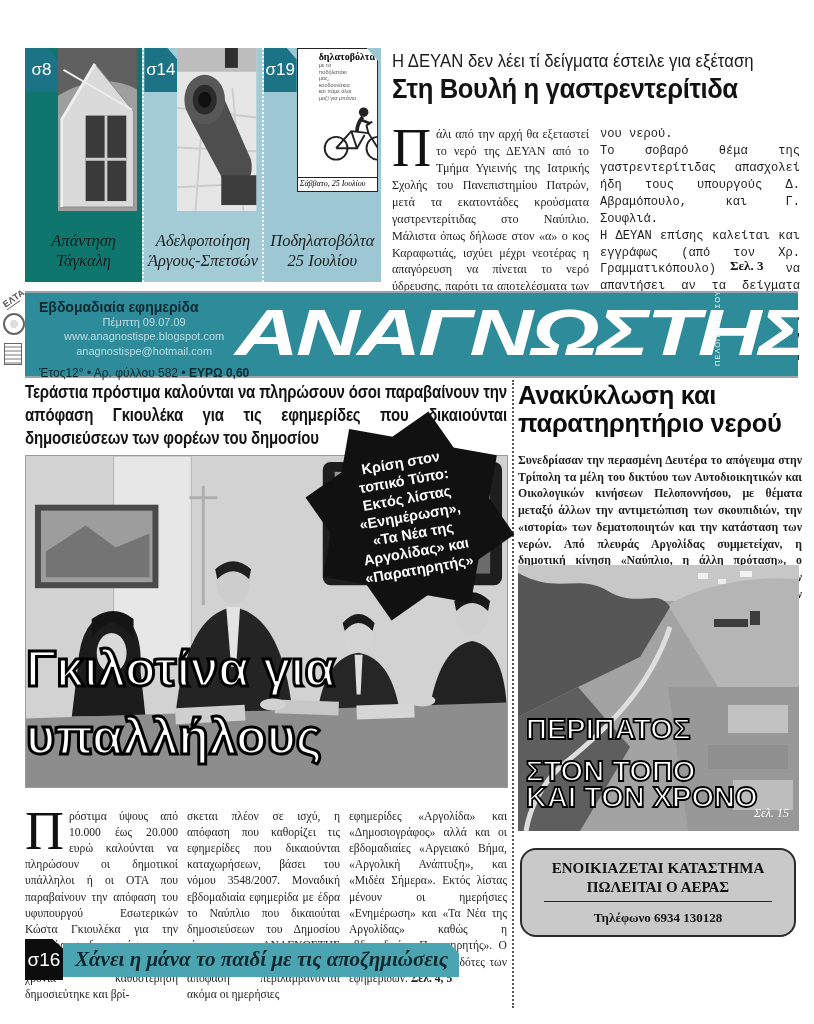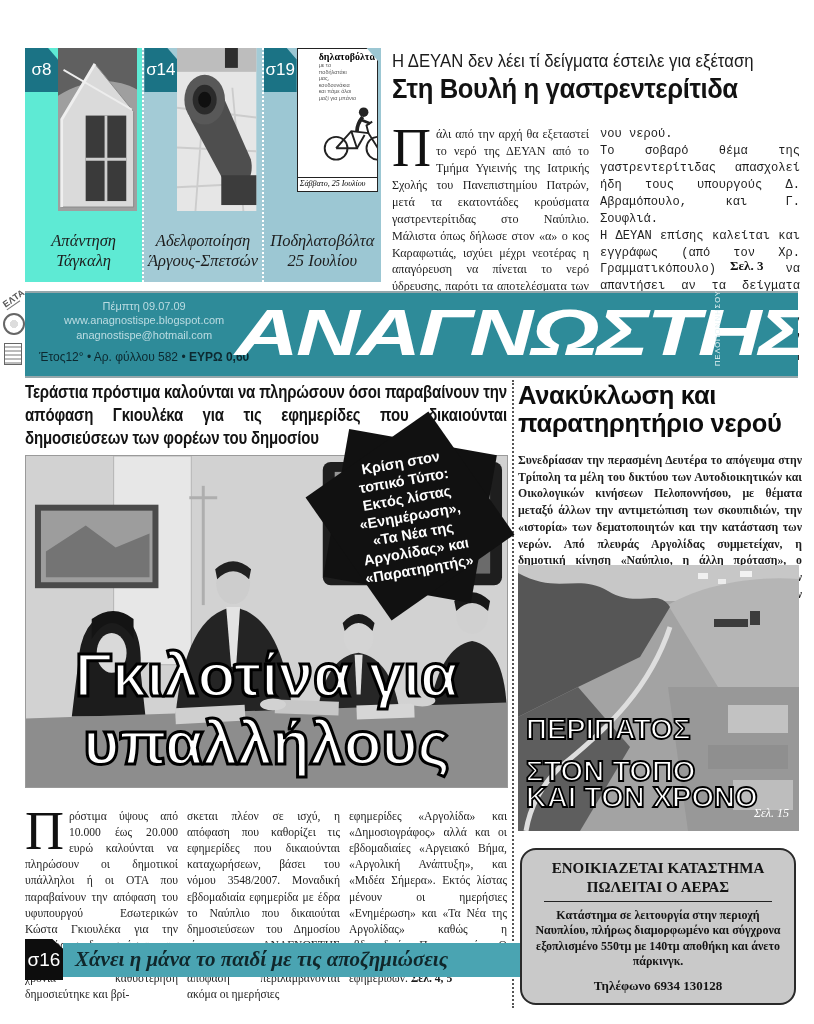--- a/index.html
+++ b/index.html
@@ -3,21 +3,21 @@
 <meta charset="utf-8">
 <style>
   html,body{margin:0;padding:0;background:#e9e9e9;}
   #page{position:relative;width:814px;height:1024px;background:#ffffff;overflow:hidden;
         font-family:"Liberation Sans",sans-serif;}
   .abs{position:absolute;}
 
   
   #teasers{left:25px;top:48px;width:356px;height:234px;display:flex;}
   .teaser{position:relative;width:118.6px;height:234px;}
-  .teaser.t0{background:#5eead4;}
+  .teaser.t0{background:#0f766e;}
   .teaser.t1{background:#a3cbd6;border-left:2px dotted #fff;border-right:2px dotted #fff;}
   .teaser.t2{background:#9cc7d3;}
   .teaser-tab{position:absolute;left:0;top:0;width:33px;height:44px;background:#1b7385;color:#fff;
       font-size:17px;display:flex;align-items:center;justify-content:center;
       clip-path:polygon(0 0,70% 0,100% 26%,100% 100%,0 100%);z-index:2;}
   .teaser-photo{position:absolute;left:33px;top:0;right:5px;height:163px;overflow:hidden;}
   .teaser-photo svg{width:100%;height:100%;display:block;}
   .teaser-caption{position:absolute;left:0;right:0;bottom:10px;text-align:center;
       font-family:"Liberation Serif",serif;font-style:italic;font-size:16.5px;line-height:1.25;color:#1d1d1d;}
   
@@ -63,22 +63,22 @@
   .stampr{width:16px;height:20px;border:1px solid #666;margin:8px 0 0 2px;
       background:repeating-linear-gradient(0deg,#bbb 0 2px,#fff 2px 4px);}
 
   
   #deck{left:25px;top:381px;width:610px;font-size:19px;font-weight:800;color:#131313;
       line-height:1.2;text-align:justify;transform:scaleX(0.79);transform-origin:left top;letter-spacing:-0.2px;}
   #divider{left:512px;top:380px;height:628px;border-left:2px dotted #555;width:0;}
 
   #lead-photo{left:25px;top:455px;width:483px;height:333px;border:1px solid #9a9a9a;box-sizing:border-box;}
   #lead-photo svg{width:100%;height:100%;display:block;}
-  .photo-headline{position:absolute;left:0;right:0;text-align:center;font-weight:800;
-      color:#fff;-webkit-text-stroke:3px #000;font-size:62px;line-height:1;letter-spacing:0;}
+  .photo-headline{position:absolute;left:0;right:0;text-align:left;font-weight:800;
+      color:#fff;-webkit-text-stroke:3px #000;font-size:50px;line-height:1;letter-spacing:0;}
   #ph1{top:188px;}
   #ph2{top:256px;}
 
   
   #burst{left:318px;top:424px;width:184px;height:184px;z-index:5;}
   .burst-sq{position:absolute;left:17px;top:17px;width:150px;height:150px;background:#111;}
   .bs1{transform:rotate(10deg);}
   .bs2{transform:rotate(55deg);}
   #burst-text{position:absolute;left:28px;top:30px;width:128px;height:124px;display:flex;align-items:center;
       justify-content:center;text-align:center;transform:rotate(-10deg);color:#fff;font-weight:bold;
@@ -88,21 +88,21 @@
   .lead-col{top:797px;height:142px;font-size:11.6px;}
   #lc1{left:25px;width:153px;}
   #lc2{left:187px;width:153px;}
   #lc3{left:349px;width:158px;}
   .pageref-inline{font-weight:bold;white-space:nowrap;}
 
   
   #strip-tag{left:25px;top:939px;width:38px;height:41px;background:#0d0d0d;color:#fff;font-size:19px;
       display:flex;align-items:center;justify-content:center;
       clip-path:polygon(0 0,72% 0,100% 24%,100% 100%,0 100%);}
-  #strip-bar{left:63px;top:943px;width:526px;height:34px;background:#4aa4b2;
+  #strip-bar{left:63px;top:943px;width:396px;height:34px;background:#4aa4b2;
       clip-path:polygon(0 0,97.5% 0,100% 30%,100% 100%,0 100%);}
   #strip-text{position:absolute;left:12px;top:0;line-height:33px;font-family:"Liberation Serif",serif;
       font-style:italic;font-weight:bold;font-size:21px;color:#10272b;white-space:nowrap;}
 
   
   #rc-headline{left:518px;top:381px;width:290px;font-size:25.5px;font-weight:800;color:#0d0d0d;line-height:1.1;
       letter-spacing:-0.3px;}
   #rc-body{left:518px;top:440px;width:284px;font-size:11.8px;font-weight:bold;line-height:1.42;}
   #rc-photo{left:518px;top:565px;width:281px;height:266px;text-align:center;}
   #rc-photo svg{width:100%;height:100%;display:block;}
@@ -202,20 +202,21 @@
   <div id="ta-pageref" class="abs">Σελ. 3</div>
 
   <div id="postal" class="abs">
     <div class="elta">ΕΛΤΑ</div>
     <div class="stampc"></div>
     <div class="stampr"></div>
   </div>
 
   <div id="masthead" class="abs">
     <div id="mh-info">
+      <div class="mh-label">Εβδομαδιαία εφημερίδα</div>
       <div class="mh-small">Πέμπτη 09.07.09</div>
       <div class="mh-small">www.anagnostispe.blogspot.com</div>
       <div class="mh-small">anagnostispe@hotmail.com</div>
       <div class="mh-issue"><span>Έτος12° • Αρ. φύλλου 582 • </span><span class="mh-price">ΕΥΡΩ 0,60</span></div>
     </div>
     <div id="mh-title">ΑΝΑΓΝΩΣΤΗΣ</div>
     <div id="mh-vert">ΠΕΛΟΠΟΝΝΗΣΟΥ</div>
   </div>
 
   <div id="deck" class="abs">Τεράστια πρόστιμα καλούνται να πληρώσουν όσοι παραβαίνουν την απόφαση Γκιουλέκα για τις εφημερίδες που δικαιούνται δημοσιεύσεων των φορέων του δημοσίου</div>
@@ -298,17 +299,16 @@
     <div class="rc-cap" id="cap1">ΠΕΡΙΠΑΤΟΣ</div>
     <div class="rc-cap" id="cap2">ΣΤΟΝ ΤΟΠΟ</div>
     <div class="rc-cap" id="cap3">ΚΑΙ ΤΟΝ ΧΡΟΝΟ</div>
     <div id="rc-photo-ref">Σελ. 15</div>
   </div>
 
   <div id="ad" class="abs">
     <div class="ad-title">ΕΝΟΙΚΙΑΖΕΤΑΙ ΚΑΤΑΣΤΗΜΑ</div>
     <div class="ad-title">ΠΩΛΕΙΤΑΙ Ο ΑΕΡΑΣ</div>
     <div class="ad-rule"></div>
-    <div class="ad-body">Κατάστημα σε λειτουργία στην περιοχή Ναυπλίου, πλήρως διαμορφωμένο και σύγχρονα εξοπλισμένο 550τμ με 140τμ αποθήκη και άνετο πάρκινγκ.</div>
     <div class="ad-phone">Τηλέφωνο 6934 130128</div>
   </div>
 
 </div>
 
 </body></html>

